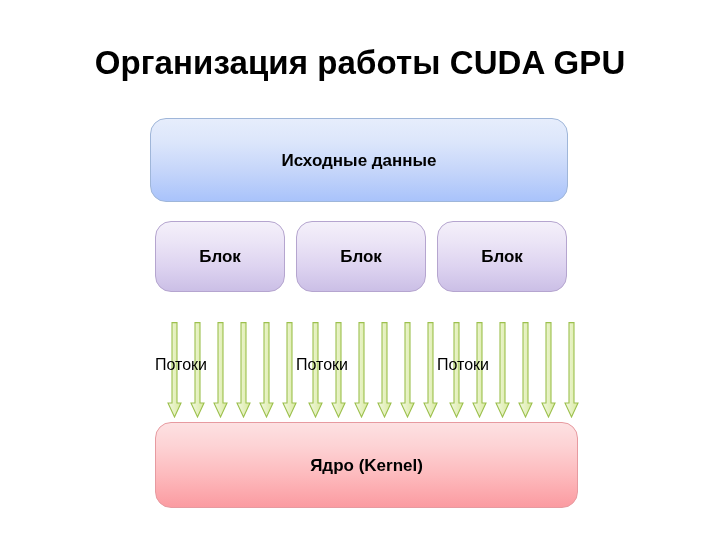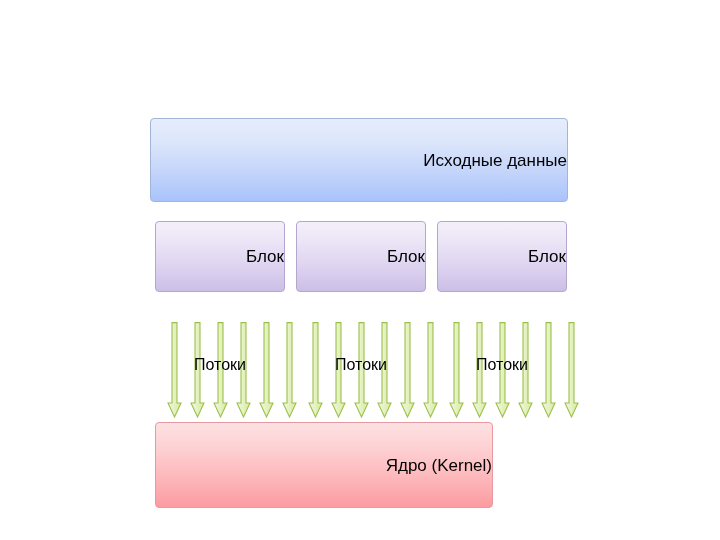--- a/index.html
+++ b/index.html
@@ -35,27 +35,28 @@
     font-weight: bold;
     color: #000000;
     letter-spacing: 0.1px;
     white-space: nowrap;
   }
 
   
   .rbox {
     position: absolute;
     box-sizing: border-box;
-    border-radius: 4px;
+    border-radius: 16px;
     display: flex;
     align-items: center;
-    justify-content: flex-end;
+    justify-content: center;
     color: #000000;
     font-size: 17px;
     line-height: 1;
+    font-weight: bold;
   }
 
   
   .box-source {
     left: 150px;
     top: 118px;
     width: 418px;
     height: 84px;
     border: 1px solid #9fb6d9;
     background: linear-gradient(to bottom, #e6edfc 0%, #dce6fb 28%, #c6d6fa 62%, #a9c3fb 100%);
@@ -71,21 +72,21 @@
     background: linear-gradient(to bottom, #f4f0fa 0%, #ebe4f6 30%, #ddd3f0 65%, #cbbfe6 100%);
   }
   .box-block.b0 { left: 155px; }
   .box-block.b1 { left: 296px; }
   .box-block.b2 { left: 437px; }
 
   
   .box-kernel {
     left: 155px;
     top: 422px;
-    width: 338px;
+    width: 423px;
     height: 86px;
     border: 1px solid #e79aa0;
     background: linear-gradient(to bottom, #fde1e2 0%, #fdd2d4 28%, #fdbabd 62%, #fb9ba1 100%);
   }
 
   
   .arrow-group {
     position: absolute;
     top: 322px;
     height: 96px;
@@ -102,35 +103,35 @@
     width: 15px;
     height: 96px;
     display: block;
   }
   .arrow svg { display: block; width: 15px; height: 96px; }
 
   .threads-label {
     position: absolute;
     top: 357px;
     width: 130px;
-    text-align: center;
     font-size: 16px;
     color: #000000;
     line-height: 1;
     pointer-events: none;
   }
   .threads-label.t0 { left: 155px; }
   .threads-label.t1 { left: 296px; }
   .threads-label.t2 { left: 437px; }
 </style>
 </head>
 <body>
 
 <div id="slide">
 
+  <div class="slide-title">Организация работы CUDA GPU</div>
 
   <div class="rbox box-source">
     <span>Исходные данные</span>
   </div>
 
   <div class="rbox box-block b0">
     <span>Блок</span>
   </div>
   <div class="rbox box-block b1">
     <span>Блок</span>

